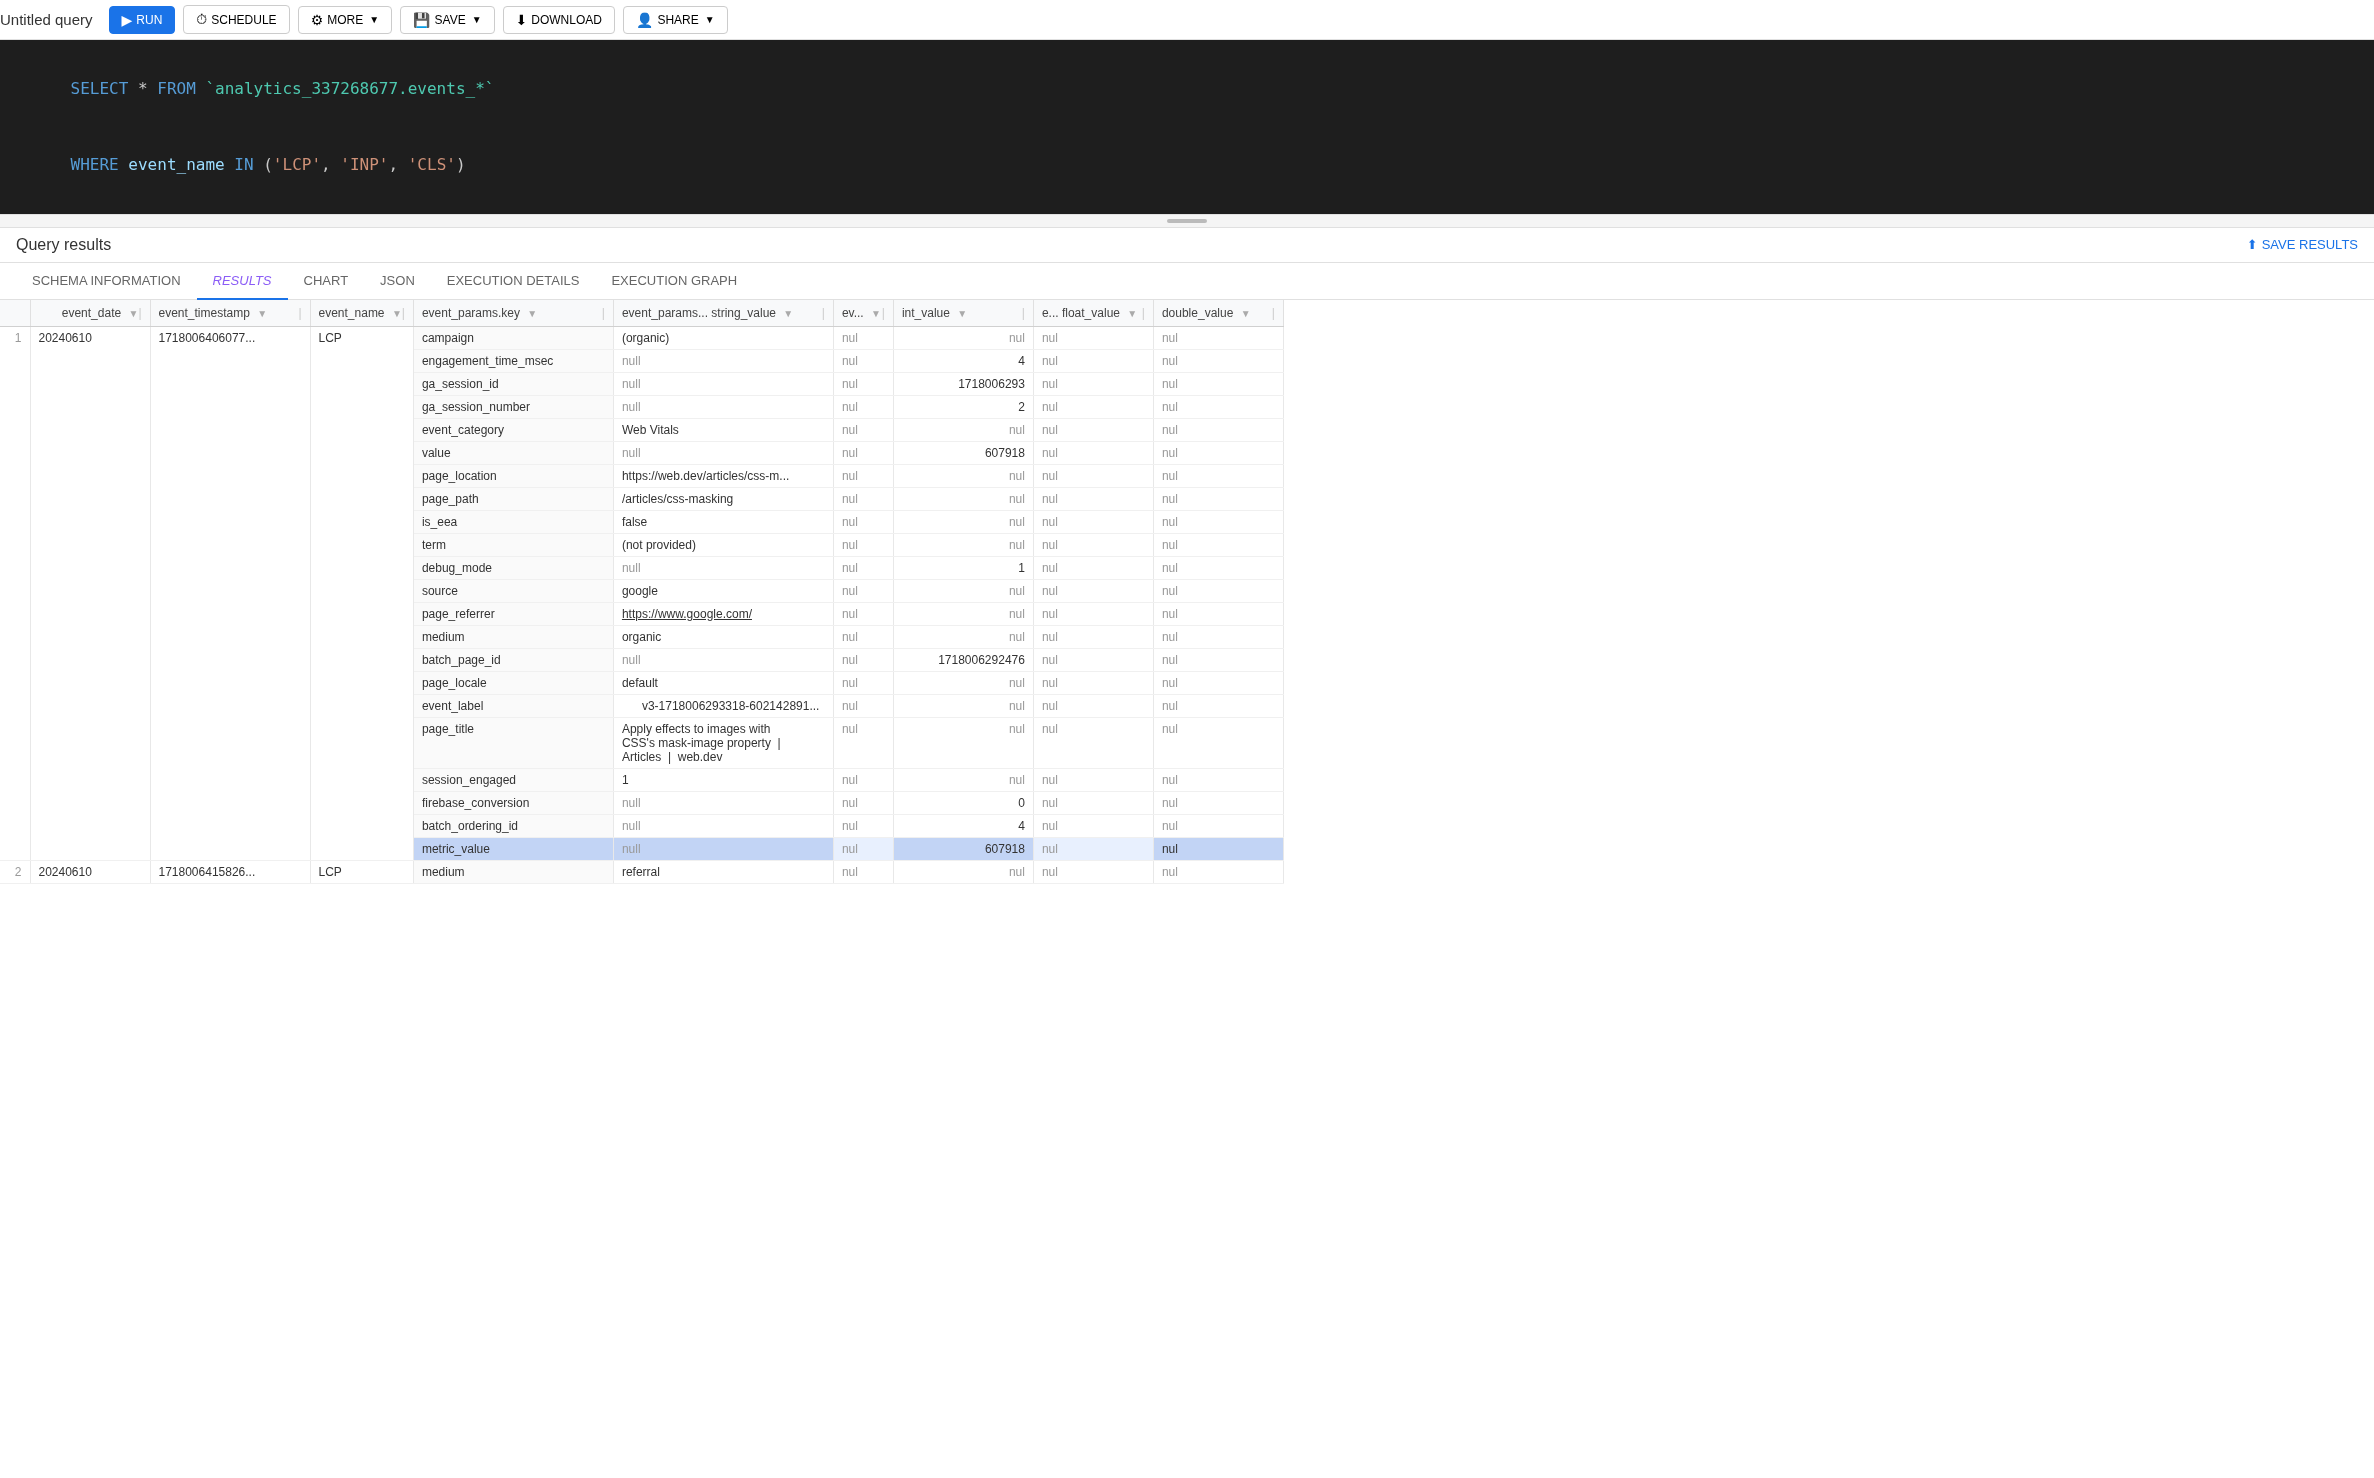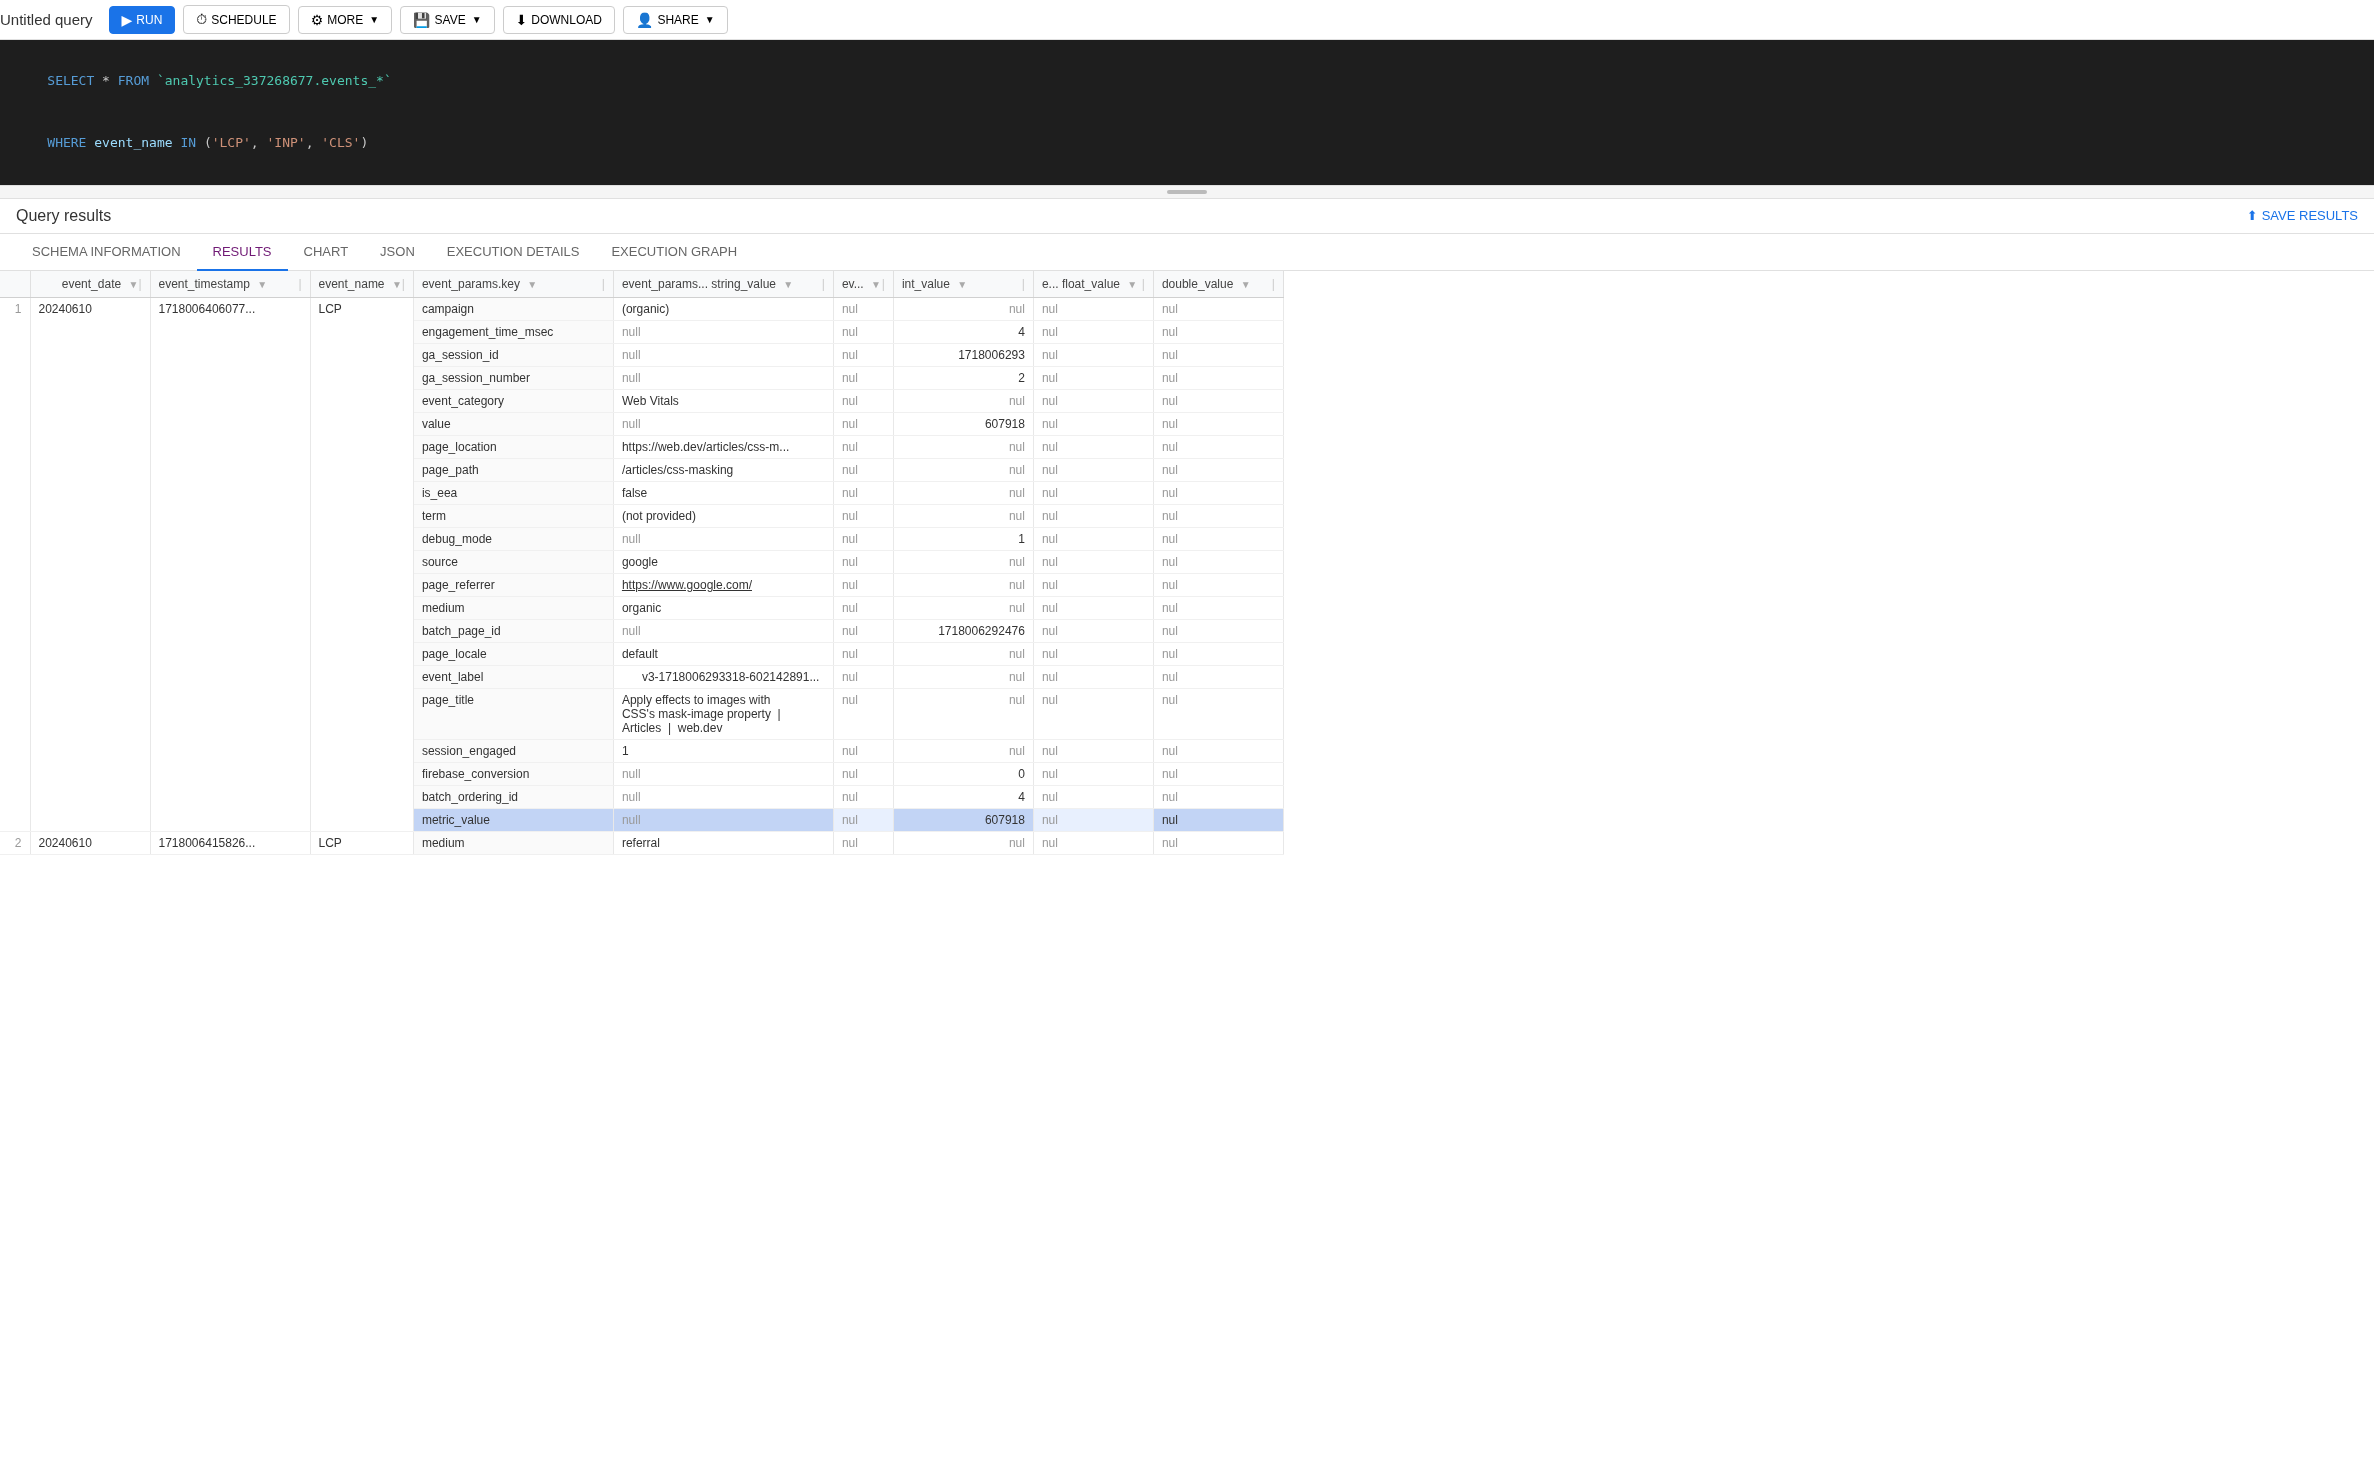--- a/index.html
+++ b/index.html
@@ -16,21 +16,21 @@
       padding: 5px 12px; border-radius: 4px; border: 1px solid #ccc;
       cursor: pointer; font-size: 12px; font-weight: 500; background: #fff;
     }
     .toolbar-btn.run { background: #1a73e8; color: #fff; border-color: #1a73e8; }
     .toolbar-btn.run .icon { color: #fff; }
     .toolbar-btn .icon { font-size: 14px; }
     .toolbar-btn .chevron { font-size: 10px; margin-left: 2px; }
 
     
     .sql-area {
-      background: #1e1e1e; padding: 10px 16px; font-family: monospace; font-size: 13px;
+      background: #1e1e1e; padding: 10px 32px; font-family: monospace; font-size: 16px;
       line-height: 1.6; min-height: 80px;
     }
     .sql-line { white-space: pre; }
     .kw { color: #569cd6; }
     .tbl { color: #4ec9b0; }
     .str { color: #ce9178; }
     .col { color: #9cdcfe; }
 
     
     .divider-handle {
@@ -53,21 +53,21 @@
 
     
     .tabs-bar {
       display: flex; align-items: center; border-bottom: 1px solid #e0e0e0;
       padding: 0 16px; background: #fff;
     }
     .tab {
       padding: 10px 16px; font-size: 13px; font-weight: 500; color: #666;
       cursor: pointer; border-bottom: 2px solid transparent; margin-bottom: -1px;
     }
-    .tab.active { color: #701a75; border-bottom-color: #1a73e8; }
+    .tab.active { color: #8b5cf6; border-bottom-color: #1a73e8; font-style: italic; }
 
     
     .table-container {
       overflow: auto; flex: 1;
       height: calc(1478px - 40px - 80px - 14px - 46px - 42px - 2px);
     }
     table { border-collapse: collapse; width: max-content; font-size: 12px; }
     thead th {
       position: sticky; top: 0; background: #f8f9fa; z-index: 10;
       border-bottom: 1px solid #d0d0d0; border-right: 1px solid #e0e0e0;

